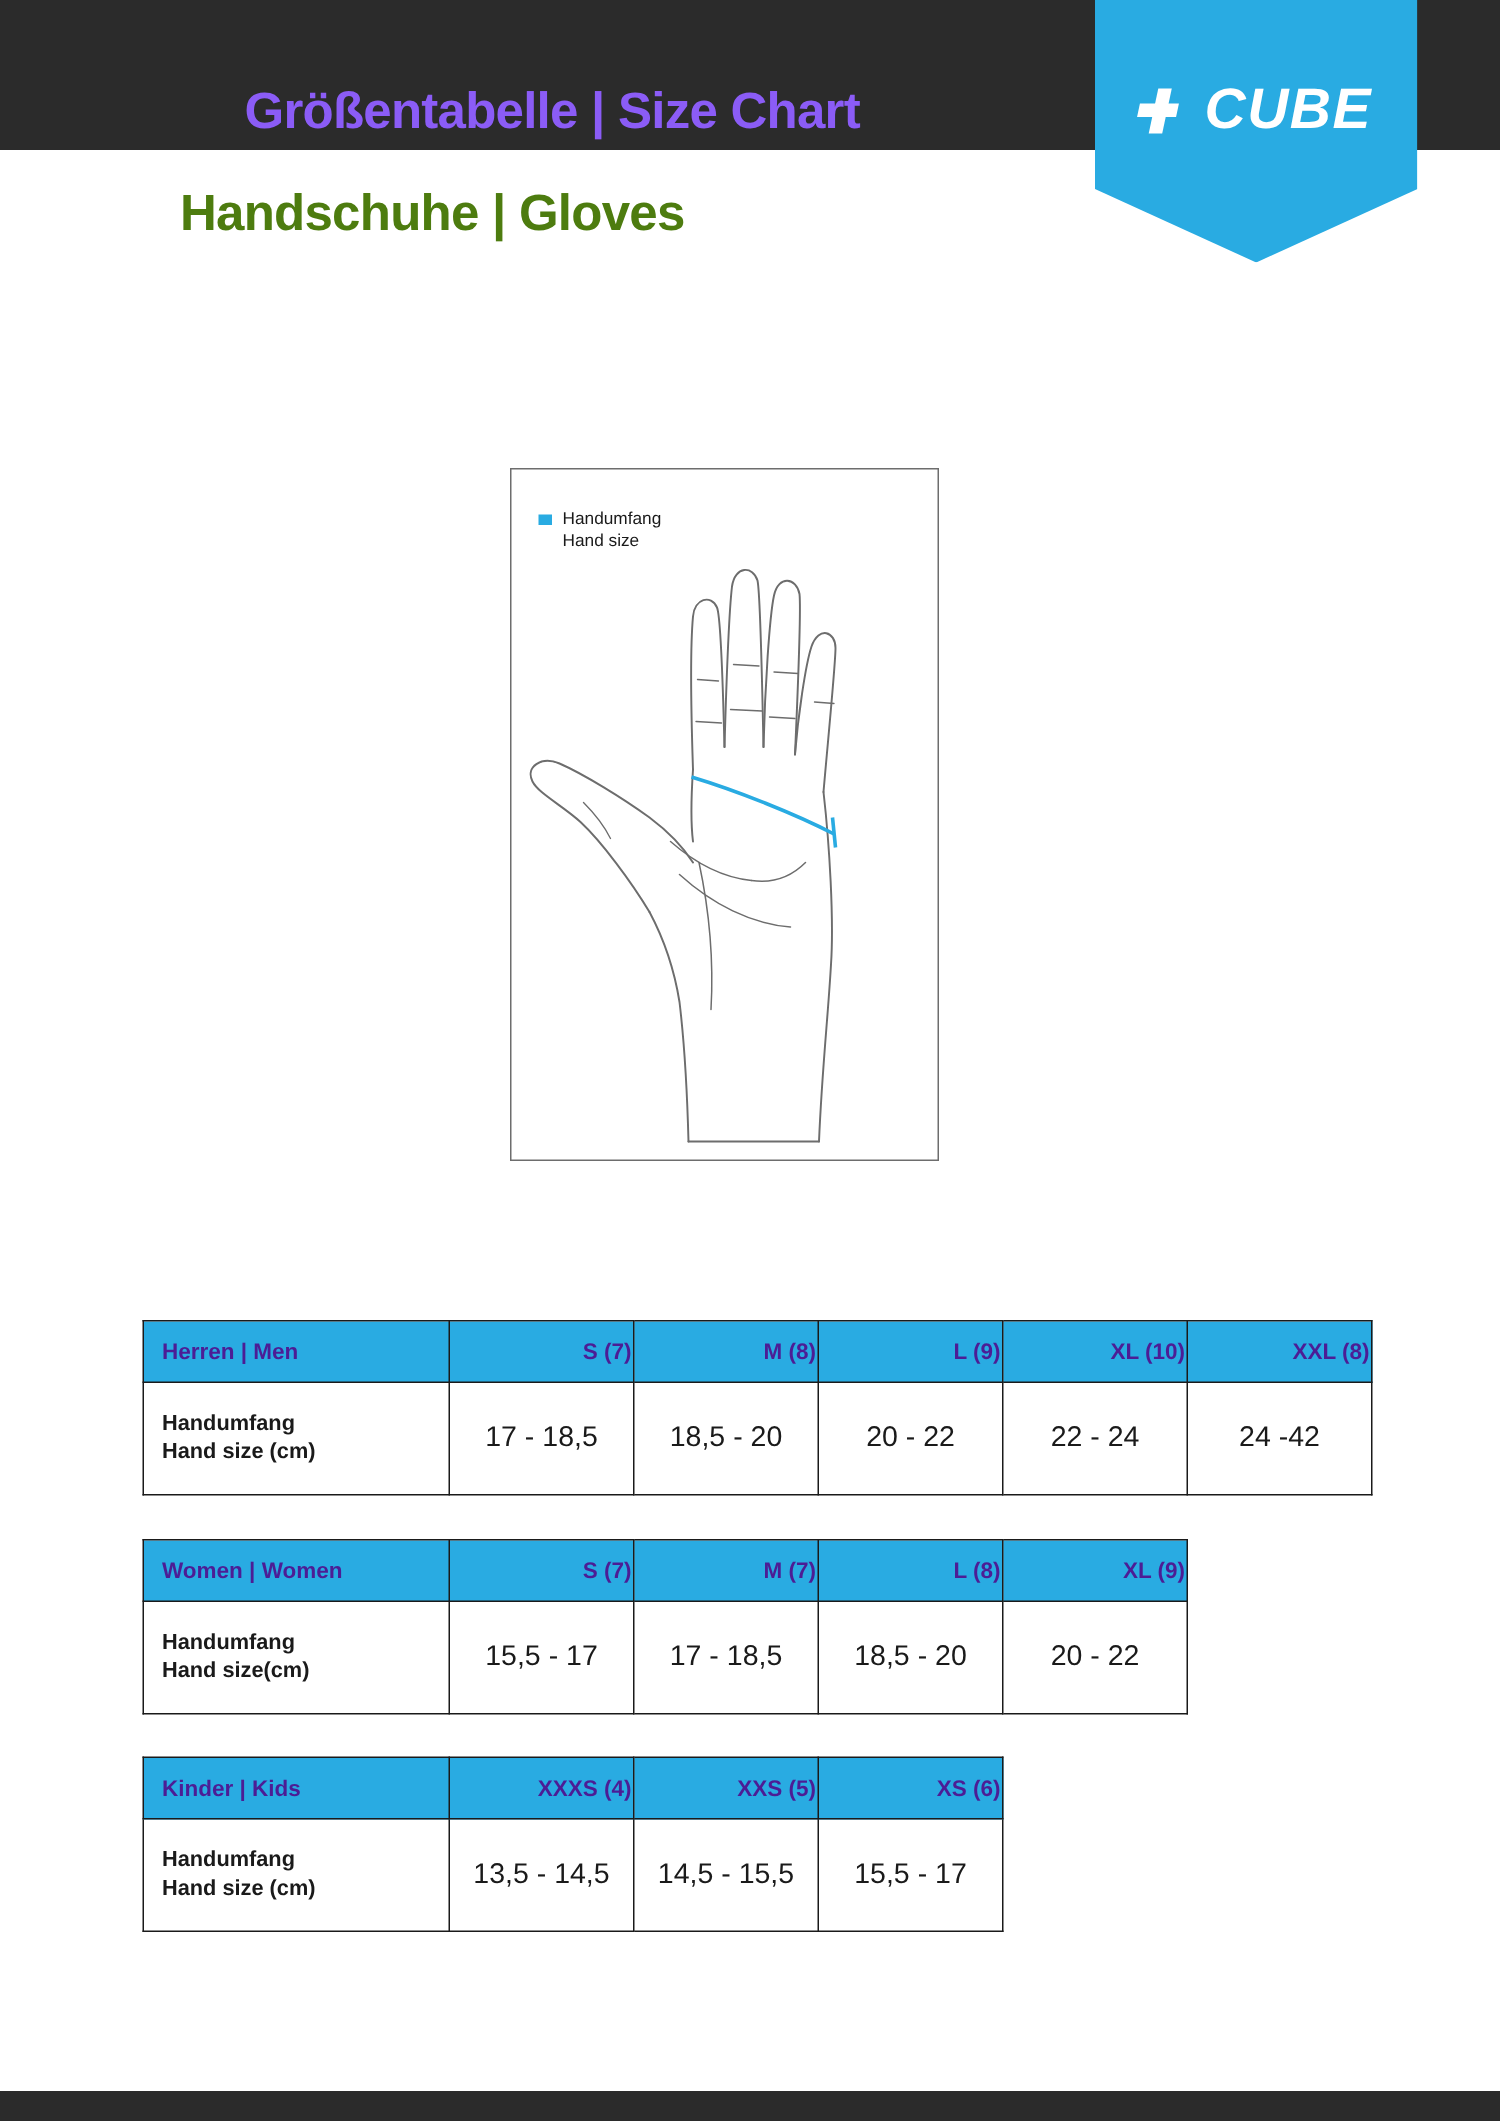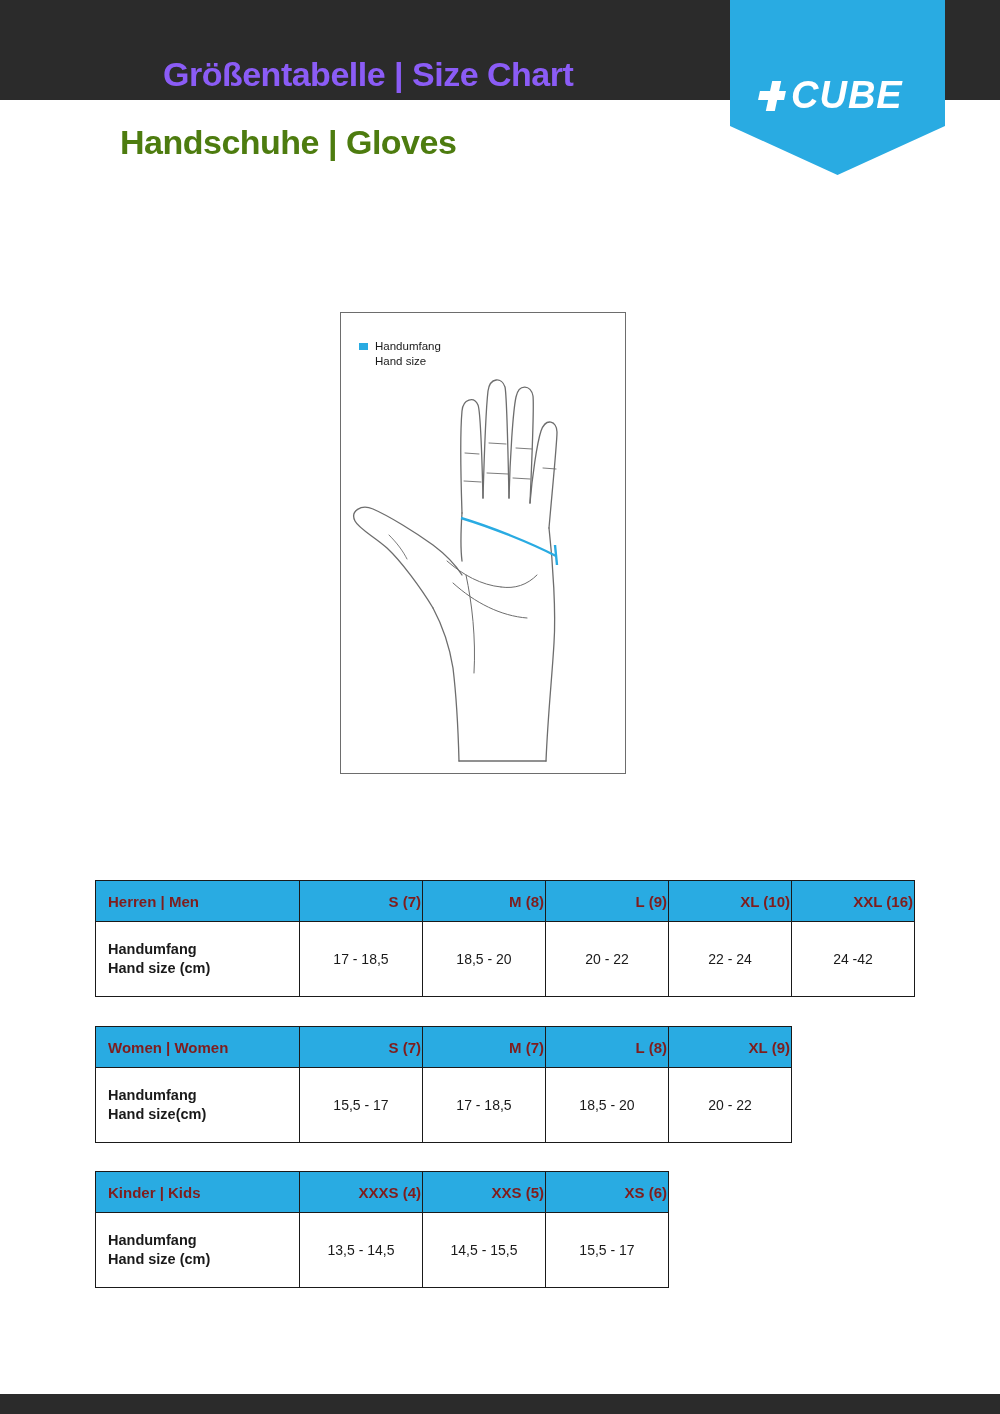--- a/index.html
+++ b/index.html
@@ -51,25 +51,25 @@
     position: absolute;
     top: 0;
     left: 730px;
     width: 215px;
     height: 175px;
     background: #29abe2;
     clip-path: polygon(0 0, 100% 0, 100% 72%, 50% 100%, 0 72%);
   }
   .brand-logo {
     position: absolute;
-    top: 74px;
+    top: 52px;
     left: 757px;
     display: flex;
     align-items: center;
-    gap: 4px;
+    gap: 16px;
   }
   .brand-mark {
     position: relative;
     width: 30px;
     height: 30px;
   }
   .brand-mark .bm-v {
     position: absolute;
     left: 12px; top: 0;
     width: 9px; height: 30px;
@@ -128,26 +128,26 @@
 
   
   table {
     border-collapse: collapse;
     position: absolute;
     table-layout: fixed;
   }
   table td {
     border: 1px solid #1a1a1a;
     text-align: center;
-    font-size: 14px;
+    font-size: 19px;
     color: #1a1a1a;
   }
   thead td {
     background: #29abe2;
-    color: #7f1d1d;
+    color: #4c1d95;
     font-weight: bold;
     height: 38px;
     font-size: 15px;
   }
   thead td.label-col {
     text-align: left;
     padding-left: 12px;
   }
   tbody td {
     height: 72px;
@@ -249,21 +249,21 @@
 </div>
 
 <table id="table-men">
   <thead>
     <tr>
       <td class="label-col">Herren | Men</td>
       <td class="size-col">S (7)</td>
       <td class="size-col">M (8)</td>
       <td class="size-col">L (9)</td>
       <td class="size-col">XL (10)</td>
-      <td class="size-col">XXL (16)</td>
+      <td class="size-col">XXL (8)</td>
     </tr>
   </thead>
   <tbody>
     <tr>
       <td class="label-col">
         <span>Handumfang</span><br>
         <span>Hand size (cm)</span>
       </td>
       <td>17 - 18,5</td>
       <td>18,5 - 20</td>

